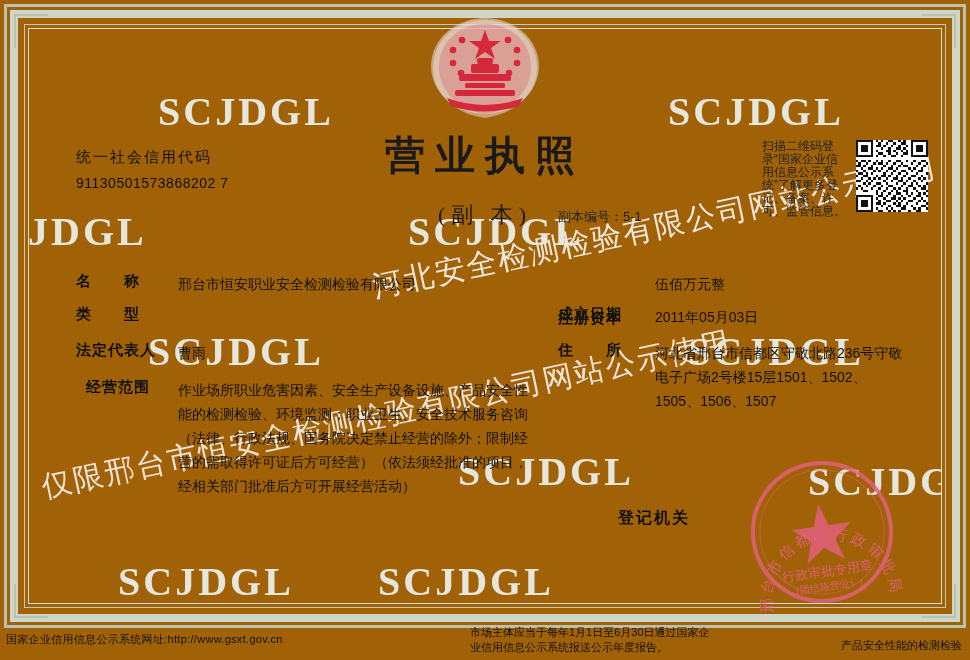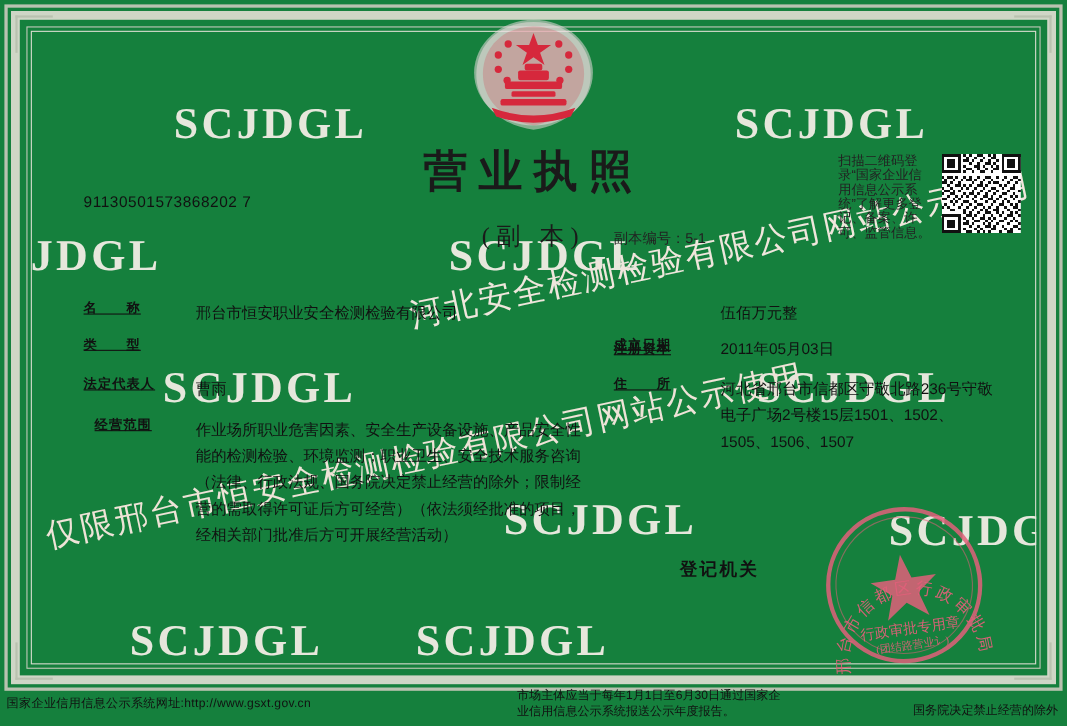--- a/index.html
+++ b/index.html
@@ -11,21 +11,21 @@
     height: 660px;
     font-family: "Liberation Sans", sans-serif;
     background: #ffffff;
     overflow: hidden;
   }
 
   .license {
     position: relative;
     width: 970px;
     height: 660px;
-    background: #15803d;
+    background: #a16207;
     box-sizing: border-box;
     overflow: hidden;
   }
 
   
   .border-outer {
     position: absolute;
     left: 4px; top: 4px; right: 4px; bottom: 32px;
     border: 3px solid #b9c2b0;
     box-sizing: border-box;
@@ -200,26 +200,25 @@
     width: 86px;
     font-size: 12px;
     line-height: 13px;
     color: #222;
     text-align: left;
   }
 
   
   .field-label {
     position: absolute;
-    font-size: 12px;
+    font-size: 15px;
     color: #111;
     letter-spacing: 1px;
     white-space: nowrap;
     font-weight: bold;
-    text-decoration: underline;
   }
   .field-value {
     position: absolute;
     font-size: 14px;
     color: #111;
     line-height: 24px;
   }
 
   .lbl-name   { left: 76px;  top: 272px; }
   .val-name   { left: 178px; top: 272px; }
@@ -358,20 +357,21 @@
       </g>
     </svg>
   </div>
 
   <div class="title-main">营业执照</div>
   <div class="title-sub">(副 本)</div>
   <div class="copy-no">
     <span>副本编号：</span><span>5-1</span>
   </div>
 
+  <div class="credit-label">统一社会信用代码</div>
   <div class="credit-value">91130501573868202 7</div>
 
   <div class="qr-text">扫描二维码登录“国家企业信用信息公示系统”了解更多登记、备案、许可、监管信息。</div>
   <div class="qr-box">
     <svg width="72" height="72" viewBox="0 0 29 29" shape-rendering="crispEdges">
       <rect width="29" height="29" fill="#ffffff"></rect>
       <g fill="#111111">
         <rect x="0" y="0" width="7" height="1"></rect>
           <rect x="0" y="6" width="7" height="1"></rect>
         <rect x="0" y="0" width="1" height="7"></rect>
@@ -630,16 +630,16 @@
       </text>
       <text x="80" y="124" text-anchor="middle" font-family="'Liberation Serif', serif" font-size="13" fill="#e0607a" opacity="0.95">行政审批专用章</text>
       <text x="80" y="138" text-anchor="middle" font-family="'Liberation Serif', serif" font-size="10" fill="#e0607a" opacity="0.9">(团结路营业讠)</text>
     </svg>
   </div>
 
 
   <div class="footer">
     <div class="footer-left footer-url">国家企业信用信息公示系统网址:http://www.gsxt.gov.cn</div>
     <div class="footer-center">市场主体应当于每年1月1日至6月30日通过国家企业信用信息公示系统报送公示年度报告。</div>
-    <div class="footer-right">国务院决定禁止经营的除外</div>
+    <div class="footer-right">产品安全性能的检测检验</div>
   </div>
 
 </div>
 
 </body></html>

